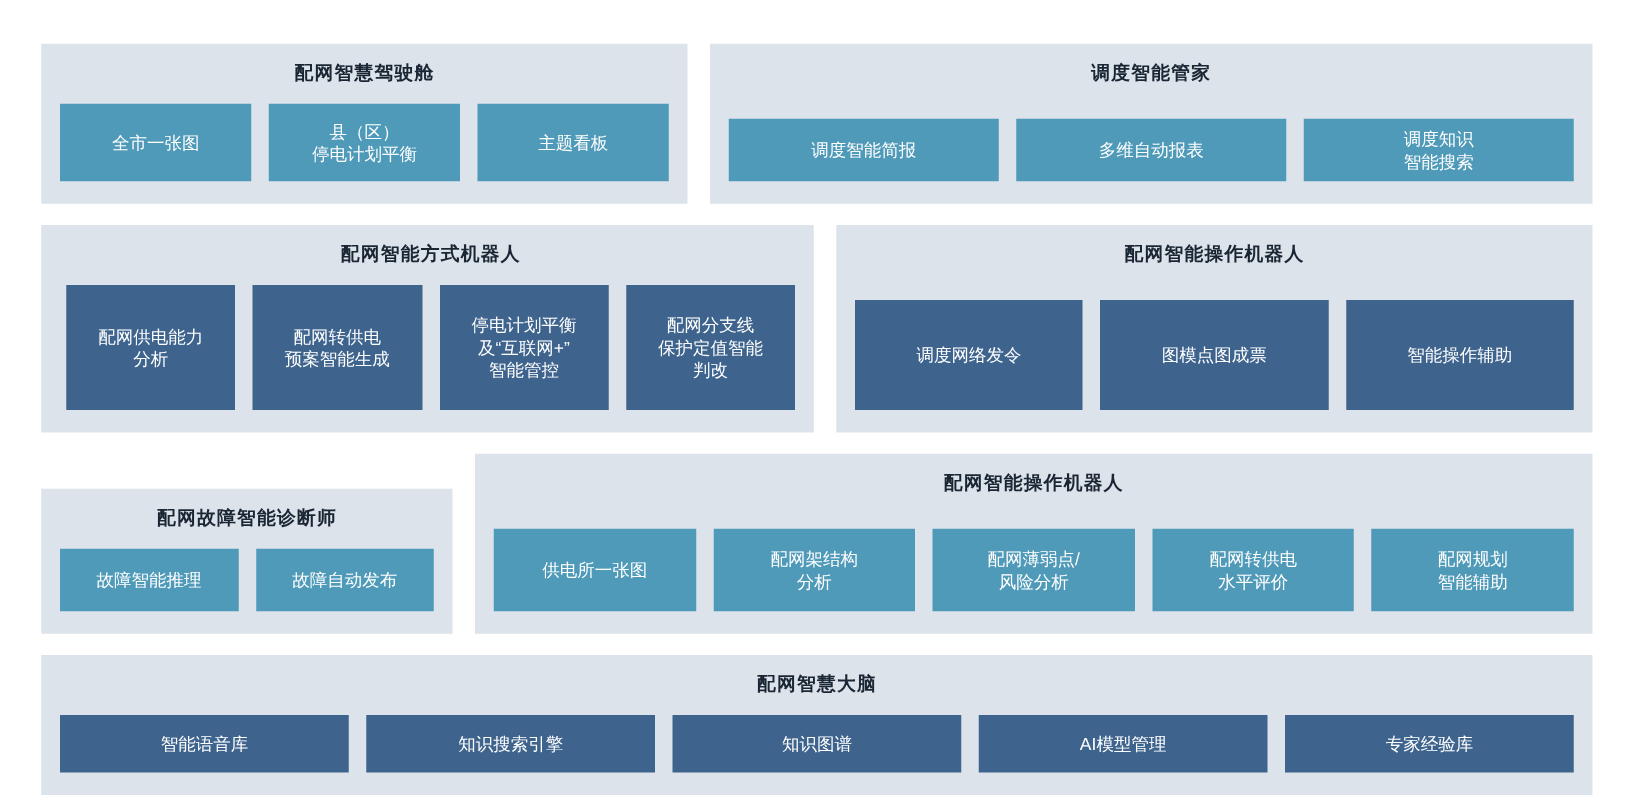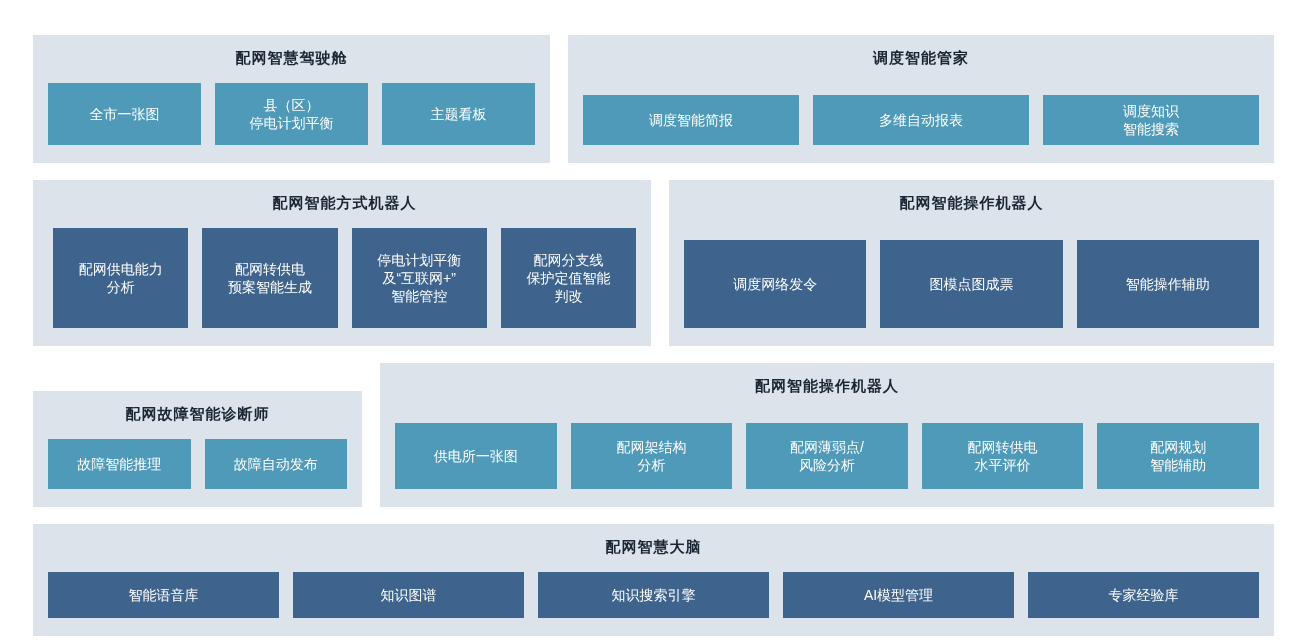--- a/index.html
+++ b/index.html
@@ -140,21 +140,21 @@
 智能辅助</div>
       </div>
     </section>
   </div>
 
   <div class="row">
     <section class="panel dark h-bt full">
       <h2 class="panel-title">配网智慧大脑</h2>
       <div class="tiles">
         <div class="tile">智能语音库</div>
+        <div class="tile">知识搜索引擎</div>
         <div class="tile">知识图谱</div>
-        <div class="tile">知识搜索引擎</div>
         <div class="tile">AI模型管理</div>
         <div class="tile">专家经验库</div>
       </div>
     </section>
   </div>
 
 </div>
 
 </body></html>

